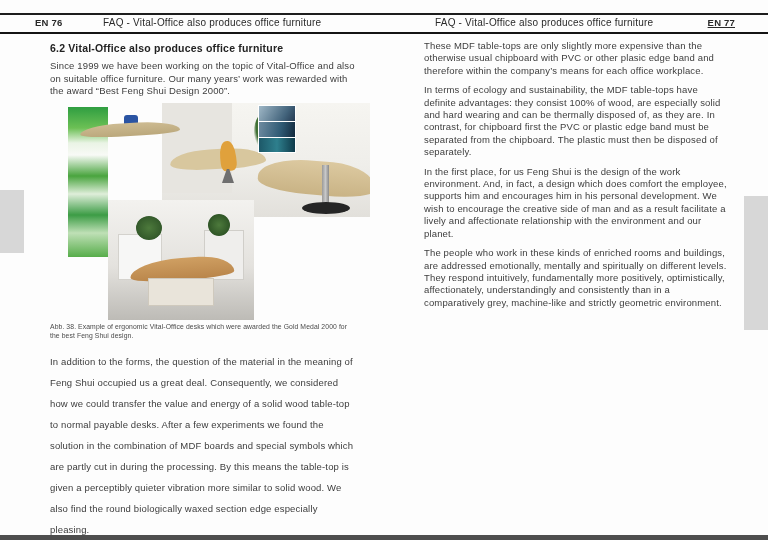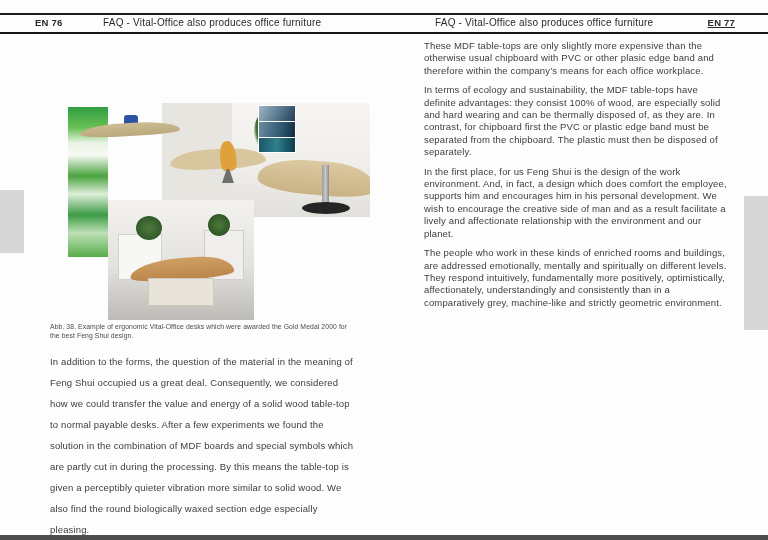--- a/index.html
+++ b/index.html
@@ -98,20 +98,24 @@
     <span class="hdr hdr-pn-left">EN 76</span>
     <span class="hdr hdr-ti-left">FAQ - Vital-Office also produces office furniture</span>
     <span class="hdr hdr-ti-right">FAQ - Vital-Office also produces office furniture</span>
     <span class="hdr hdr-pn-right">EN 77</span>
   </div>
   <div class="rule-mid"></div>
 
   <div class="tab tab-left"></div>
   <div class="tab tab-right"></div>
 
+  <div class="col col-left">
+    <h1 class="sec">6.2  Vital-Office also produces office furniture</h1>
+    <p>Since 1999 we have been working on the topic of Vital-Office and also on suitable office furniture. Our many years’ work was rewarded with the award “Best Feng Shui Design 2000”.</p>
+  </div>
 
   <div class="collage">
     <div class="ph-children"></div>
     <div class="ph-scene">
       <div class="wall"></div>
       <div class="plant"></div>
       <div class="desk-a"></div>
       <div class="desk-b"></div>
       <div class="chair"></div>
       <div class="chair-base"></div>

